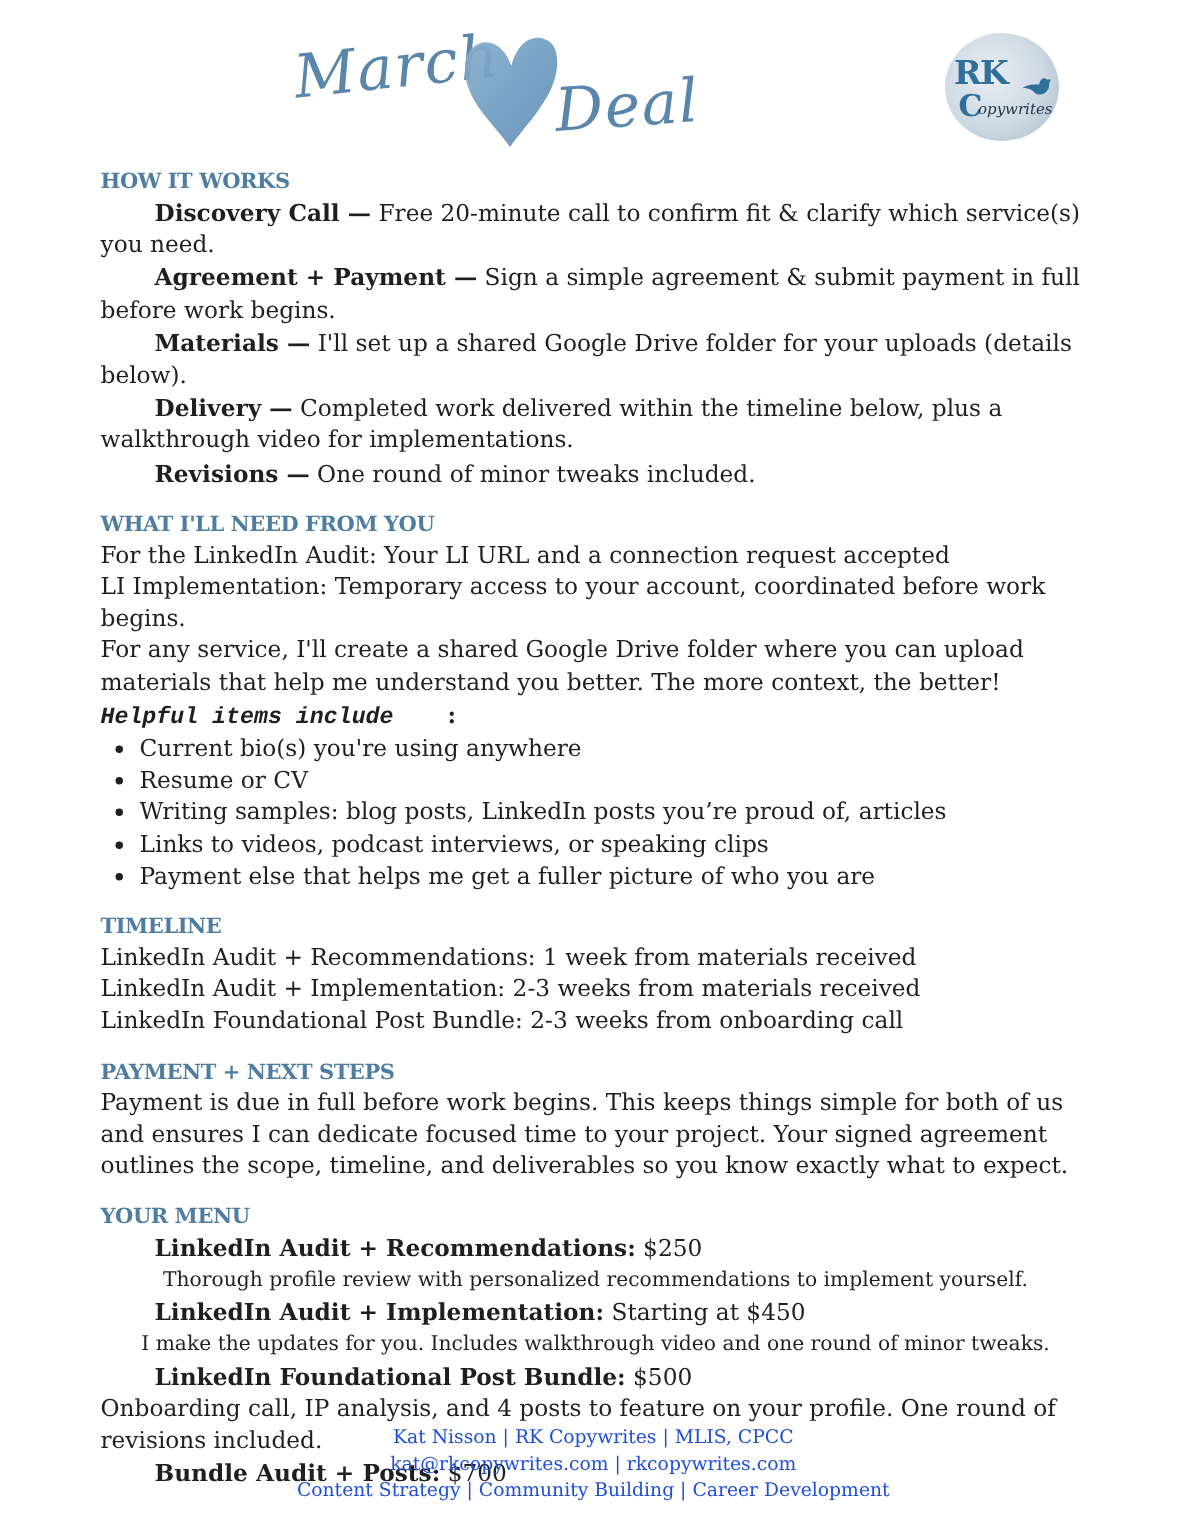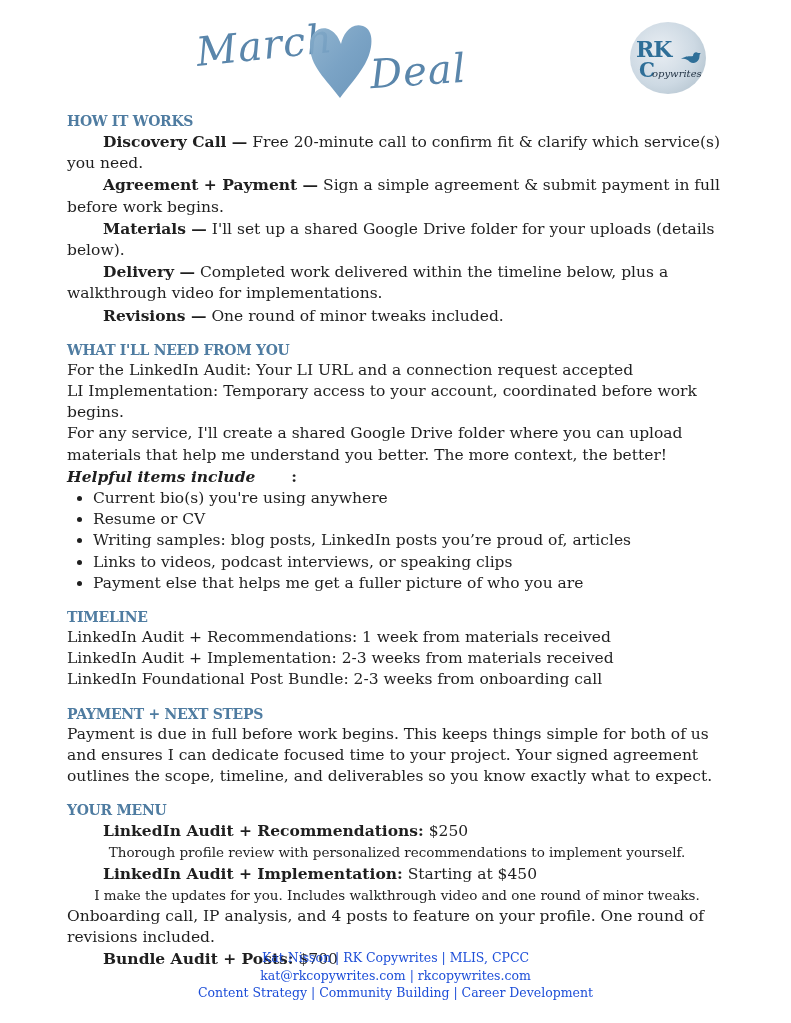--- a/index.html
+++ b/index.html
@@ -35,21 +35,21 @@
     .logo-bird { position: absolute; left: 50px; top: 28px; width: 22px; height: 16px; }
 
     .content { position: absolute; left: 67px; top: 111px; width: 660px; font-size: 15.5px; line-height: 21.2px; }
     .section-heading {
       font-family: "DejaVu Serif", serif; font-weight: bold; color: #4f7ca1;
       font-size: 14px; letter-spacing: -0.3px; margin: 0; line-height: 20px;
     }
     .section { margin-bottom: 13px; }
     .line { margin: 0; }
     .term { font-weight: bold; margin-left: 36px; }
-    .italic-bold { font-weight: bold; font-style: italic; }
+    .italic-bold { font-weight: bold; font-style: italic; font-family: Liberation Mono, monospace; }
     ul.bullets { margin: 0; padding-left: 26px; }
     ul.bullets li { margin: 0; }
     .small { font-size: 13.5px; line-height: 20.5px; text-align: center; }
 
     .footer {
       position: absolute; left: 0; top: 949px; width: 791px; text-align: center;
       font-size: 12.5px; line-height: 17.5px; color: #1d4ed8;
     }
   </style>
 </head>
@@ -116,20 +116,21 @@
     <h2 class="section-heading">PAYMENT + NEXT STEPS</h2>
     <p class="line">Payment is due in full before work begins. This keeps things simple for both of us and ensures I can dedicate focused time to your project. Your signed agreement outlines the scope, timeline, and deliverables so you know exactly what to expect.</p>
   </div>
 
   <div class="section">
     <h2 class="section-heading">YOUR MENU</h2>
     <p class="line"><span class="term">LinkedIn Audit + Recommendations:</span><span> $250</span></p>
     <p class="line small">Thorough profile review with personalized recommendations to implement yourself.</p>
     <p class="line"><span class="term">LinkedIn Audit + Implementation:</span><span> Starting at $450</span></p>
     <p class="line small">I make the updates for you. Includes walkthrough video and one round of minor tweaks.</p>
+    <p class="line"><span class="term">LinkedIn Foundational Post Bundle:</span><span> $500</span></p>
     <p class="line">Onboarding call, IP analysis, and 4 posts to feature on your profile. One round of revisions included.</p>
     <p class="line"><span class="term">Bundle Audit + Posts:</span><span> $700</span></p>
   </div>
 </div>
 
 <div class="footer">
   <div>Kat Nisson | RK Copywrites | MLIS, CPCC</div>
   <div>kat@rkcopywrites.com | rkcopywrites.com</div>
   <div>Content Strategy | Community Building | Career Development</div>
 </div>

